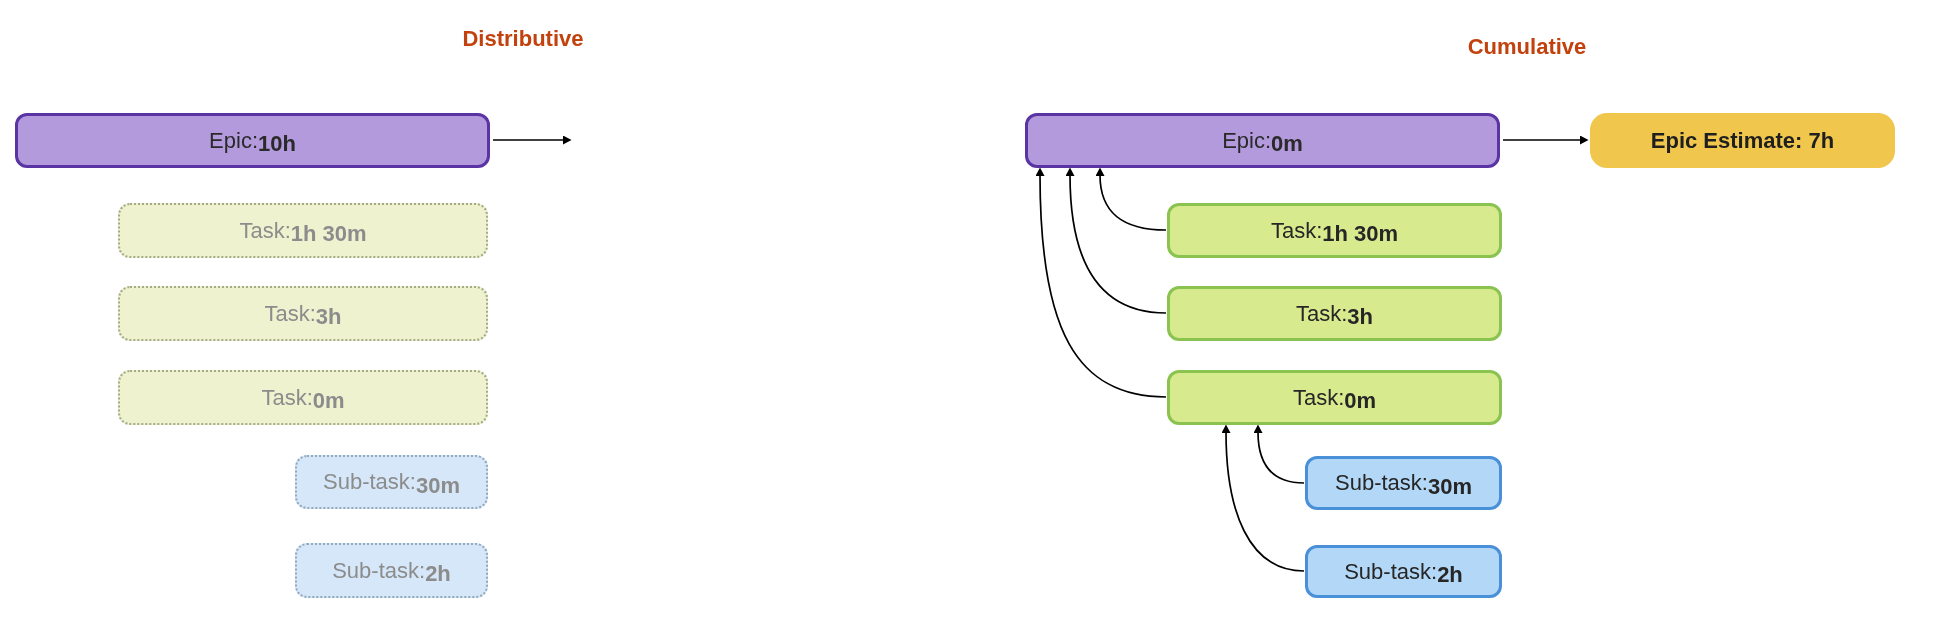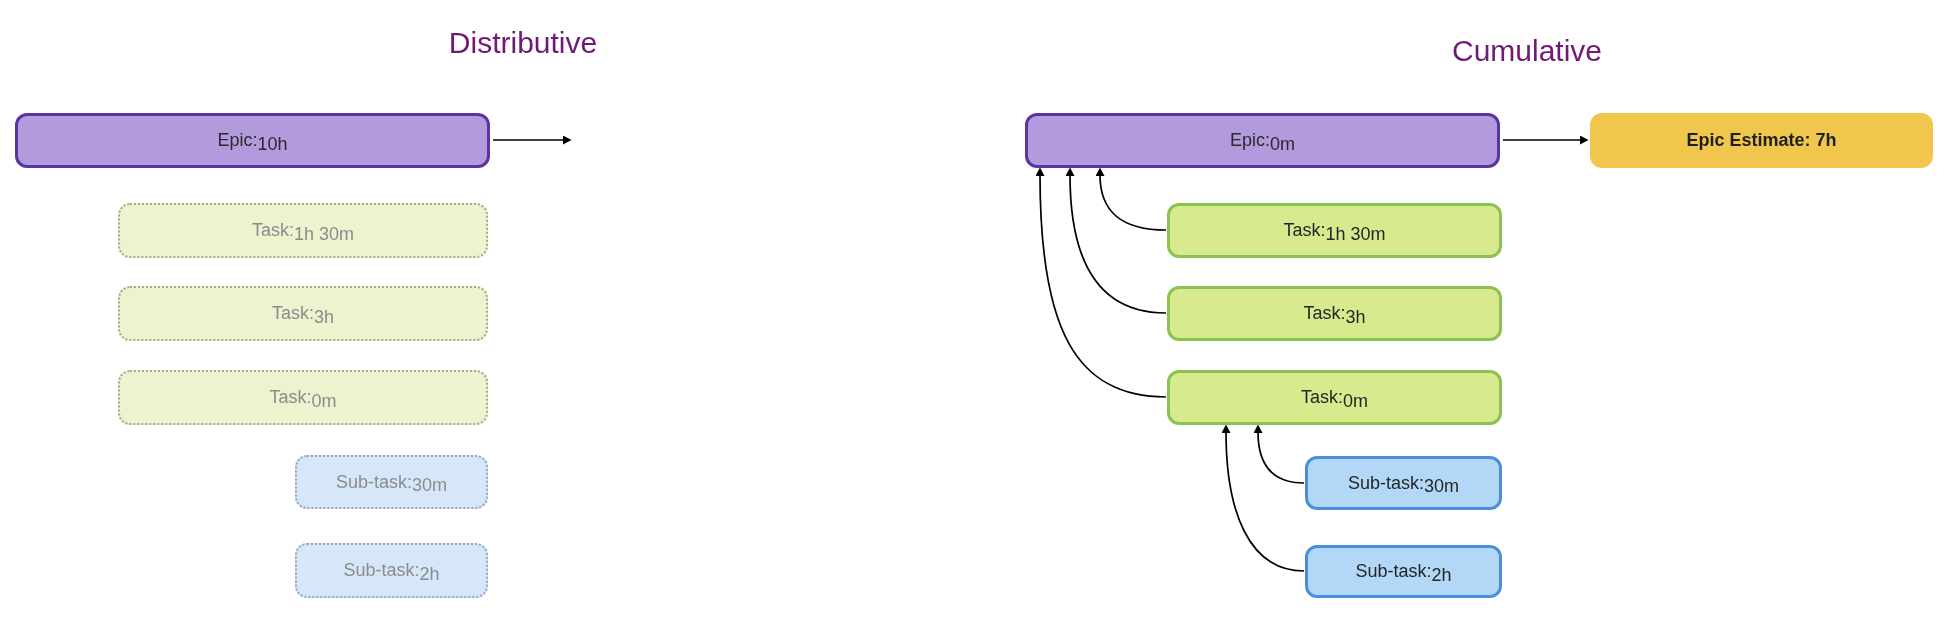--- a/index.html
+++ b/index.html
@@ -6,36 +6,36 @@
   #canvas{
     position:relative;
     width:1948px;height:636px;
     background:#ffffff;
     font-family:"Liberation Sans", sans-serif;
     overflow:hidden;
   }
   .panel-title{
     position:absolute;
     transform:translateX(-50%);
-    font-size:30px;
-    font-weight:400;
-    color:#701a75;
+    font-size:22px;
+    font-weight:700;
+    color:#c2410c;
     white-space:nowrap;
   }
   .node{
     position:absolute;
     box-sizing:border-box;
     display:flex;
     align-items:center;
     justify-content:center;
-    font-size:18px;
+    font-size:22px;
     border-radius:12px;
     white-space:nowrap;
   }
-  .node b{font-weight:400;margin-top:7px;}
+  .node b{font-weight:700;margin-top:7px;}
   .epic{
     background:#b29add;
     border:3px solid #5b34a4;
     color:#2a2a2a;
   }
   .estimate{
     background:#f0c64c;
     border:none;
     color:#1f1f1f;
     font-weight:700;
@@ -64,21 +64,21 @@
   #epic-L     {left:15px;  top:113px; width:475px; height:55px;}
   #est-L      {left:573px; top:113px; width:337px; height:55px;}
   #task-L1    {left:118px; top:203px; width:370px; height:55px;}
   #task-L2    {left:118px; top:286px; width:370px; height:55px;}
   #task-L3    {left:118px; top:370px; width:370px; height:55px;}
   #sub-L1     {left:295px; top:455px; width:193px; height:54px;}
   #sub-L2     {left:295px; top:543px; width:193px; height:55px;}
   #title-L    {left:523px; top:26px;}
   
   #epic-R     {left:1025px; top:113px; width:475px; height:55px;}
-  #est-R      {left:1590px; top:113px; width:343px; height:55px;}
+  #est-R      {left:1590px; top:113px; width:305px; height:55px;border-radius:17px;}
   #task-R1    {left:1167px; top:203px; width:335px; height:55px;}
   #task-R2    {left:1167px; top:286px; width:335px; height:55px;}
   #task-R3    {left:1167px; top:370px; width:335px; height:55px;}
   #sub-R1     {left:1305px; top:456px; width:197px; height:54px;}
   #sub-R2     {left:1305px; top:545px; width:197px; height:53px;}
   #title-R    {left:1527px; top:26px;margin-top:8px;}
   #arrow-layer{
     position:absolute;left:0;top:0;width:1948px;height:636px;
     pointer-events:none;
   }

